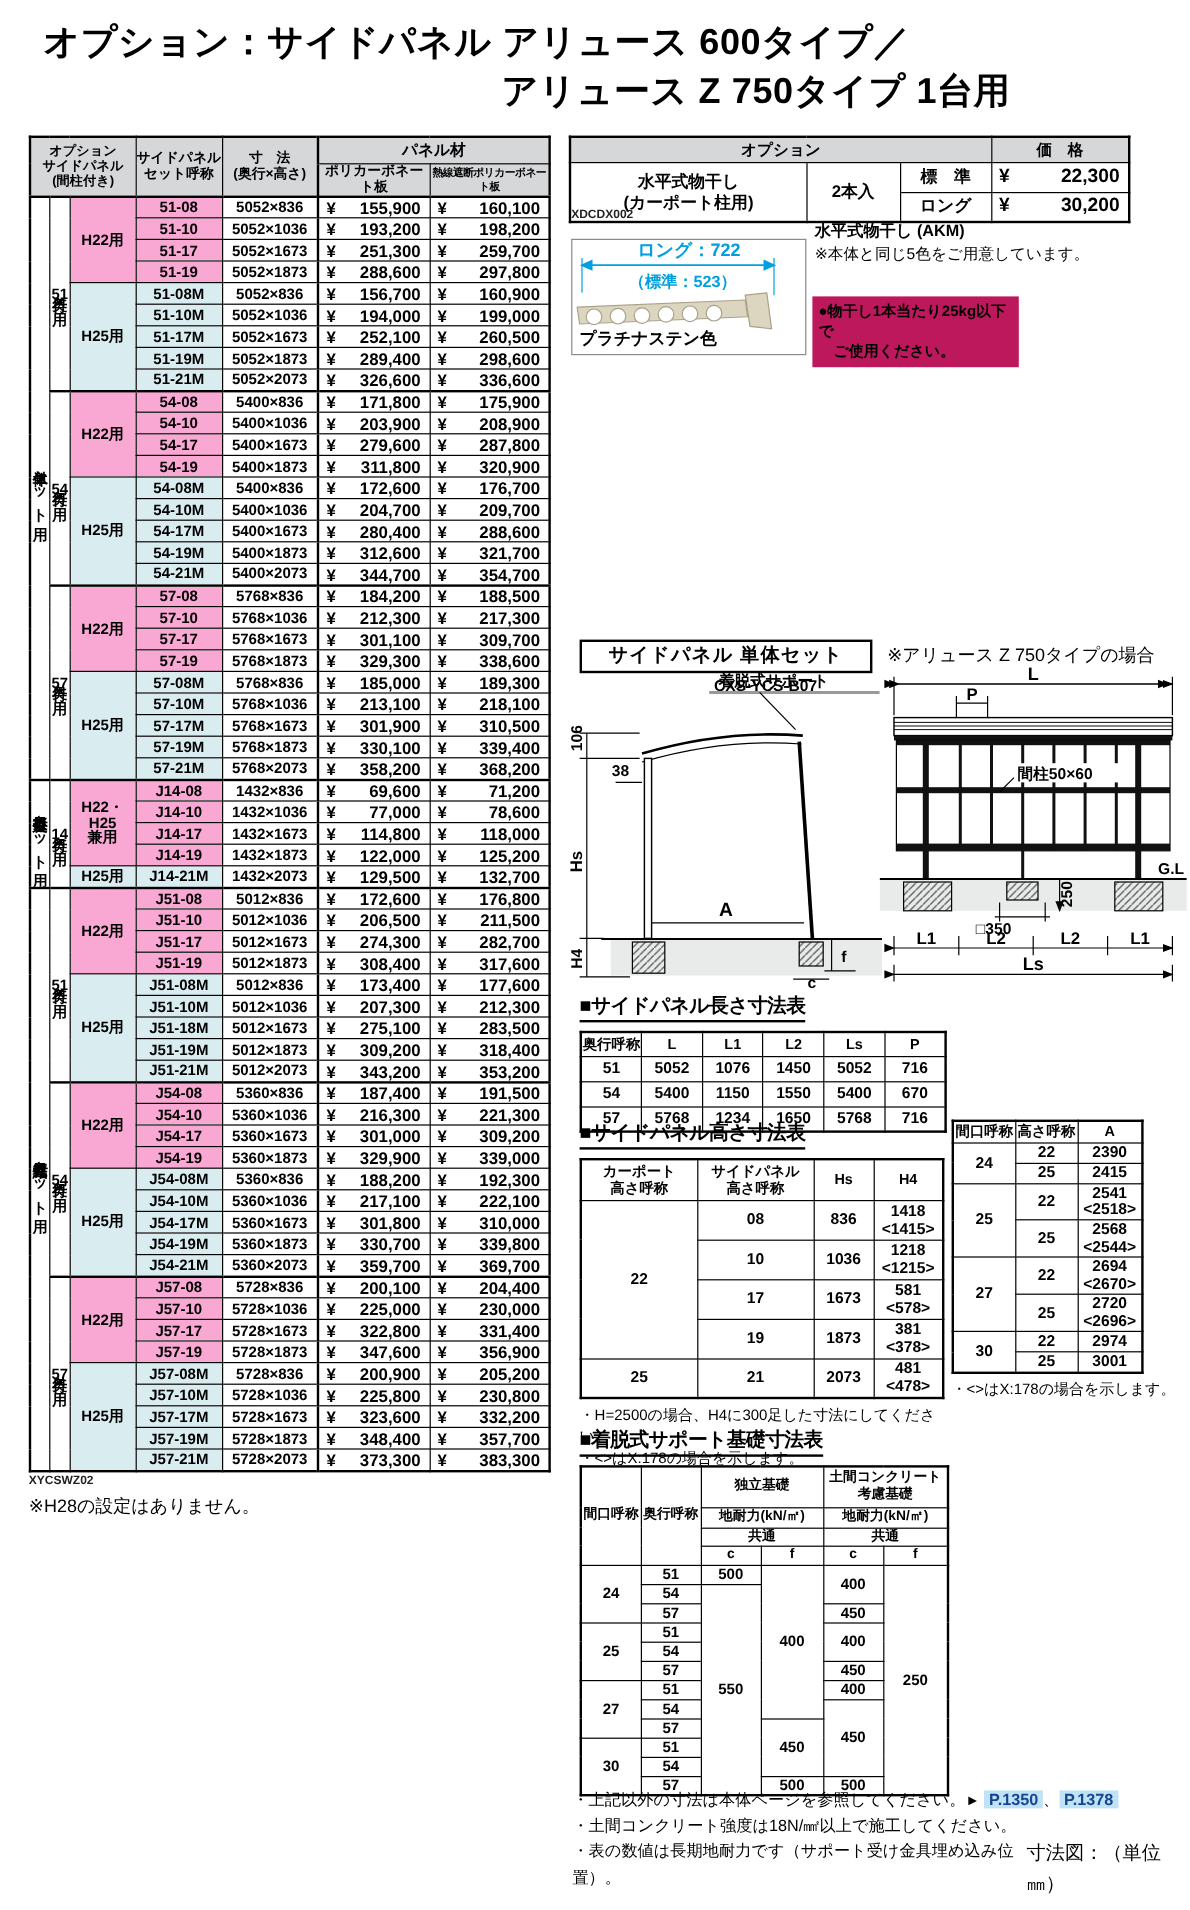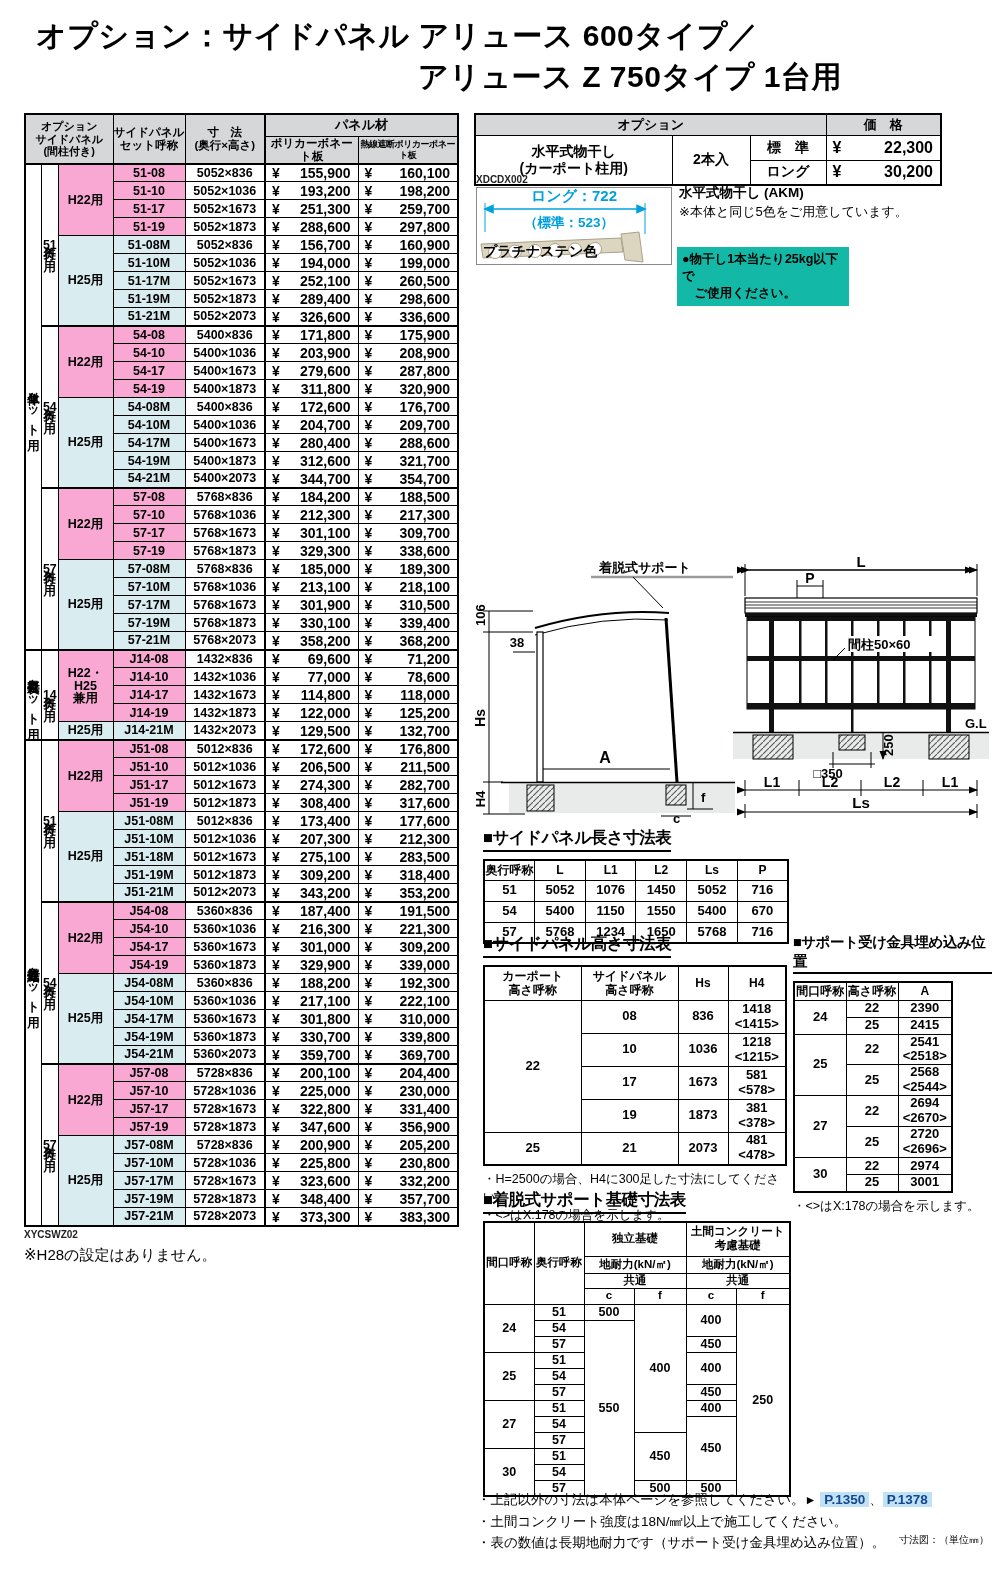--- a/index.html
+++ b/index.html
@@ -44,25 +44,25 @@
   .opt-table { width:466px; border:2px solid #000; }
   .opt-table th { background:#d6d7d8; font-size:13px; font-weight:bold; height:21px; }
   .opt-table td { font-weight:bold; }
   .opt-item { font-size:14px; white-space:pre-line; line-height:1.2; }
   .opt-qty { font-size:14px; }
   .opt-type { font-size:14px; height:25px; }
   .opt-price { font-size:16px; }
   .code-xdcdx { position:absolute; left:476px; top:174px; font-size:10px; font-weight:bold; color:#222; }
 
   
-  .dryer-box { position:absolute; left:476px; top:187px; width:196px; height:78px; border:1px solid #8a8a8a; background:#fff; }
+  .dryer-box { position:absolute; left:476px; top:199px; width:196px; height:97px; border:1px solid #8a8a8a; background:#fff; }
   .dryer-color { position:absolute; left:6px; bottom:3px; font-size:14px; font-weight:bold; }
   .akm { position:absolute; left:679px; top:183px; width:310px; font-size:13.5px; line-height:1.45; font-weight:bold; }
   .akm .sub { font-weight:normal; font-size:13px; }
-  .warn { position:absolute; left:677px; top:247px; width:172px; background:#14b8a6; font-size:12.5px; line-height:1.35; padding:4px 5px; white-space:pre-line; font-weight:bold; }
+  .warn { position:absolute; left:677px; top:247px; width:172px; background:#be185d; font-size:12.5px; line-height:1.35; padding:4px 5px; white-space:pre-line; font-weight:bold; }
 
   
   .unitset { position:absolute; left:483px; top:533px; width:500px; }
   .unitset .lblbox { display:inline-block; border:2px solid #000; font-size:16px; font-weight:bold; padding:1px 22px 2px; letter-spacing:1px; }
   .unitset .cond { display:inline-block; font-size:15px; margin-left:8px; vertical-align:middle; }
   .unitset .code { font-size:13px; font-weight:bold; margin:3px 0 0 112px; }
 
   .svgblk { position:absolute; }
 
   
@@ -92,21 +92,21 @@
   .foundation-table td { font-size:12.5px; font-weight:bold; height:16px; line-height:1; }
   .fnd-h1 { height:34px; font-size:12px; }
   .fnd-h2 { height:17px; }
   .fnd-h3 { height:15px; }
   .fnd-h4 { height:16px; }
 
   .bottom-notes { position:absolute; left:477px; top:1489px; width:512px; font-size:13.5px; line-height:1.6; }
   .pref { background:#bfe3f5; color:#17458f; font-weight:bold; padding:0 4px; }
   .arrowglyph { font-size:12px; }
   .noteline3 { display:flex; justify-content:space-between; }
-  .unitlabel { font-size:10px; }
+  .unitlabel { font-size:16px; }
 
   svg text { font-family:"Liberation Sans","DejaVu Sans",sans-serif; }
 </style>
 </head>
 <body>
 
 <div id="page">
 
   <div class="title">
     <div class="l1">オプション：サイドパネル アリュース 600タイプ／</div>
@@ -1182,20 +1182,25 @@
     </svg>
     <div class="dryer-color">プラチナステン色</div>
   </div>
   <div class="akm">
     <div>水平式物干し (AKM)</div>
     <div class="sub">※本体と同じ5色をご用意しています。</div>
   </div>
   <div class="warn">●物干し1本当たり25kg以下で
 　ご使用ください。</div>
 
+  <div class="unitset">
+    <span class="lblbox">サイドパネル 単体セット</span>
+    <span class="cond">※アリュース Z 750タイプの場合</span>
+    <div class="code">CXS-YCS-B07</div>
+  </div>
 
   <svg class="svgblk" style="left:473px;top:556px" width="262" height="268" viewBox="0 0 262 268">
     <defs>
       <pattern id="h1" width="6" height="6" patternUnits="userSpaceOnUse">
           <path d="M0 6 L6 0" stroke="#555" stroke-width="1.1"></path>
         </pattern>
     </defs>
     <text x="126" y="16" font-size="13" font-weight="bold">着脱式サポート</text>
     <line x1="118" y1="21" x2="260" y2="21" stroke="#9a9a9a" stroke-width="2.5"></line>
     <line x1="160" y1="21" x2="190" y2="52" stroke="#000" stroke-width="1"></line>
@@ -1395,21 +1400,20 @@
           </tr>
         </tbody>
     </table>
     <div class="smallnotes">
         <div>・H=2500の場合、H4に300足した寸法にしてください。</div>
         <div>・&lt;&gt;はX:178の場合を示します。</div>
       </div>
   </div>
 
   <div class="support-block">
-    <div class="sec-title">■サポート受け金具埋め込み位置</div>
     <table class="t-small support-table">
       <colgroup>
           <col style="width:52px">
           <col style="width:52px">
           <col style="width:54px">
         </colgroup>
       <thead>
           <tr>
             <th>間口呼称</th>
             <th>高さ呼称</th>

